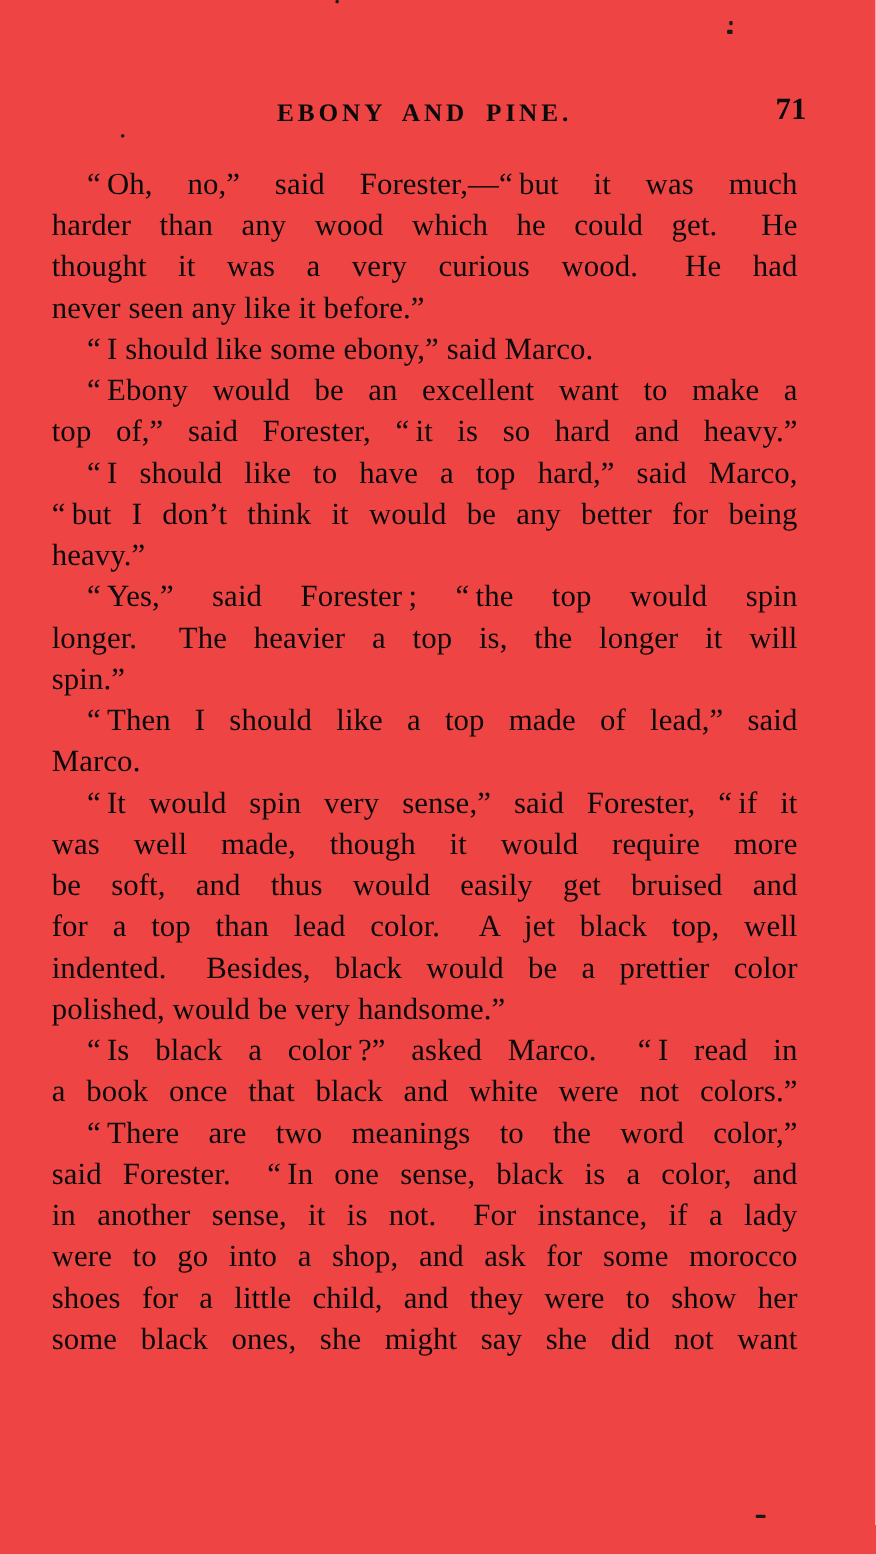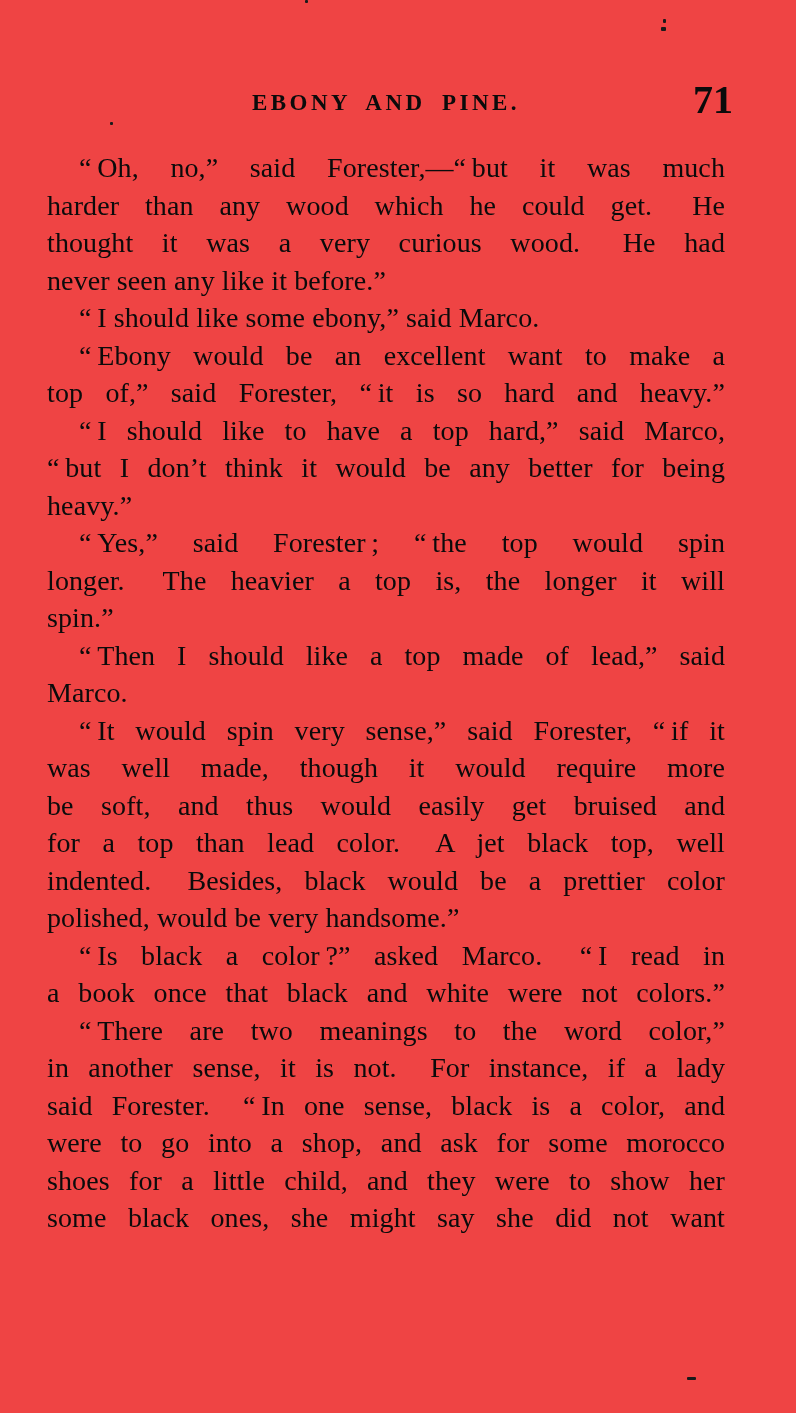--- a/index.html
+++ b/index.html
@@ -33,21 +33,21 @@
     line-height: 26px;
     font-weight: 700;
     letter-spacing: 3.5px;
     word-spacing: 7px;
     color: #0b0b0b;
   }
   .page-number {
     position: absolute;
     top: -6px;
     right: -8px;
-    font-size: 40px;
+    font-size: 28px;
     line-height: 32px;
     font-weight: 700;
     color: #0b0b0b;
   }
   
   .text-block {
     position: absolute;
     top: 149px;
     left: 47px;
     width: 678px;
@@ -139,22 +139,22 @@
       <span class="line pl">polished, would be very handsome.”</span>
     </p>
 
     <p class="para">
       <span class="line in">“ Is black a color ?” asked Marco.  “ I read in</span>
       <span class="line">a book once that black and white were not colors.”</span>
     </p>
 
     <p class="para">
       <span class="line in">“ There are two meanings to the word color,”</span>
+      <span class="line">said Forester.  “ In one sense, black is a color, and</span>
       <span class="line">in another sense, it is not.  For instance, if a lady</span>
-      <span class="line">said Forester.  “ In one sense, black is a color, and</span>
       <span class="line">were to go into a shop, and ask for some morocco</span>
       <span class="line">shoes for a little child, and they were to show her</span>
       <span class="line">some black ones, she might say she did not want</span>
     </p>
 
   </main>
 
   <div class="speck speck-a"></div>
   <div class="speck speck-b"></div>
   <div class="speck speck-c"></div>

